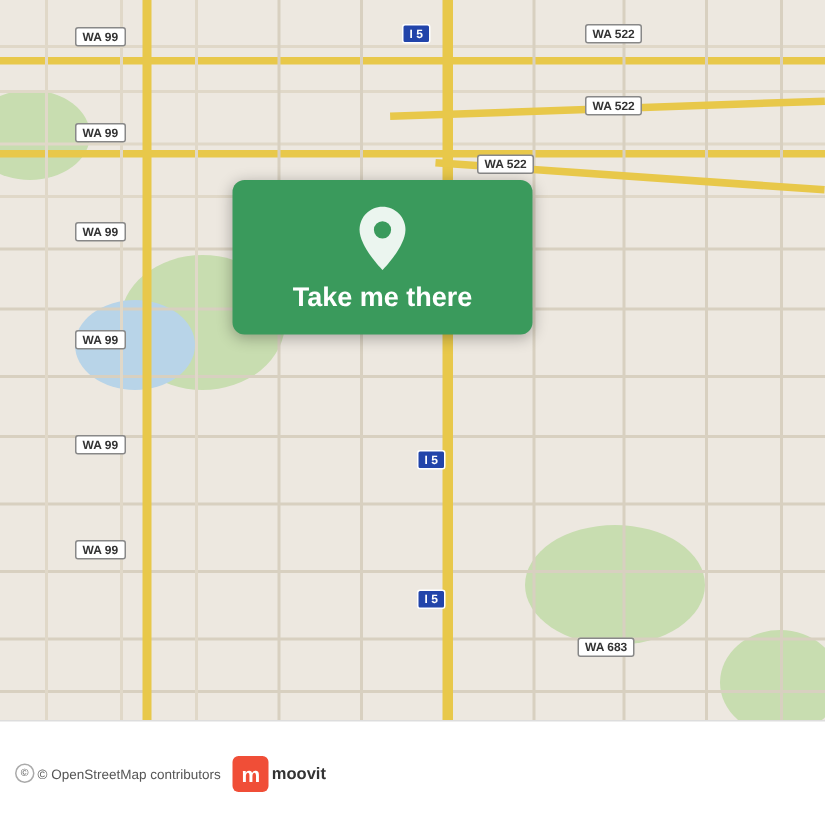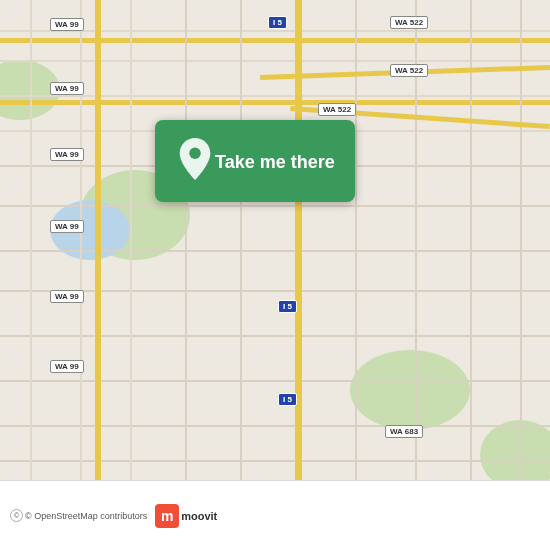--- a/index.html
+++ b/index.html
@@ -75,21 +75,21 @@
 
     
     #take-me-there-card {
       position: absolute;
       top: 120px;
       left: 155px;
       width: 200px;
       background: #3a9a5c;
       border-radius: 8px;
       display: flex;
-      flex-direction: row;
+      flex-direction: column;
       align-items: center;
       padding: 16px 20px 14px;
       box-shadow: 0 2px 10px rgba(0,0,0,0.3);
     }
 
     #take-me-there-card .pin-icon {
       width: 40px;
       height: 44px;
       margin-bottom: 8px;
     }

